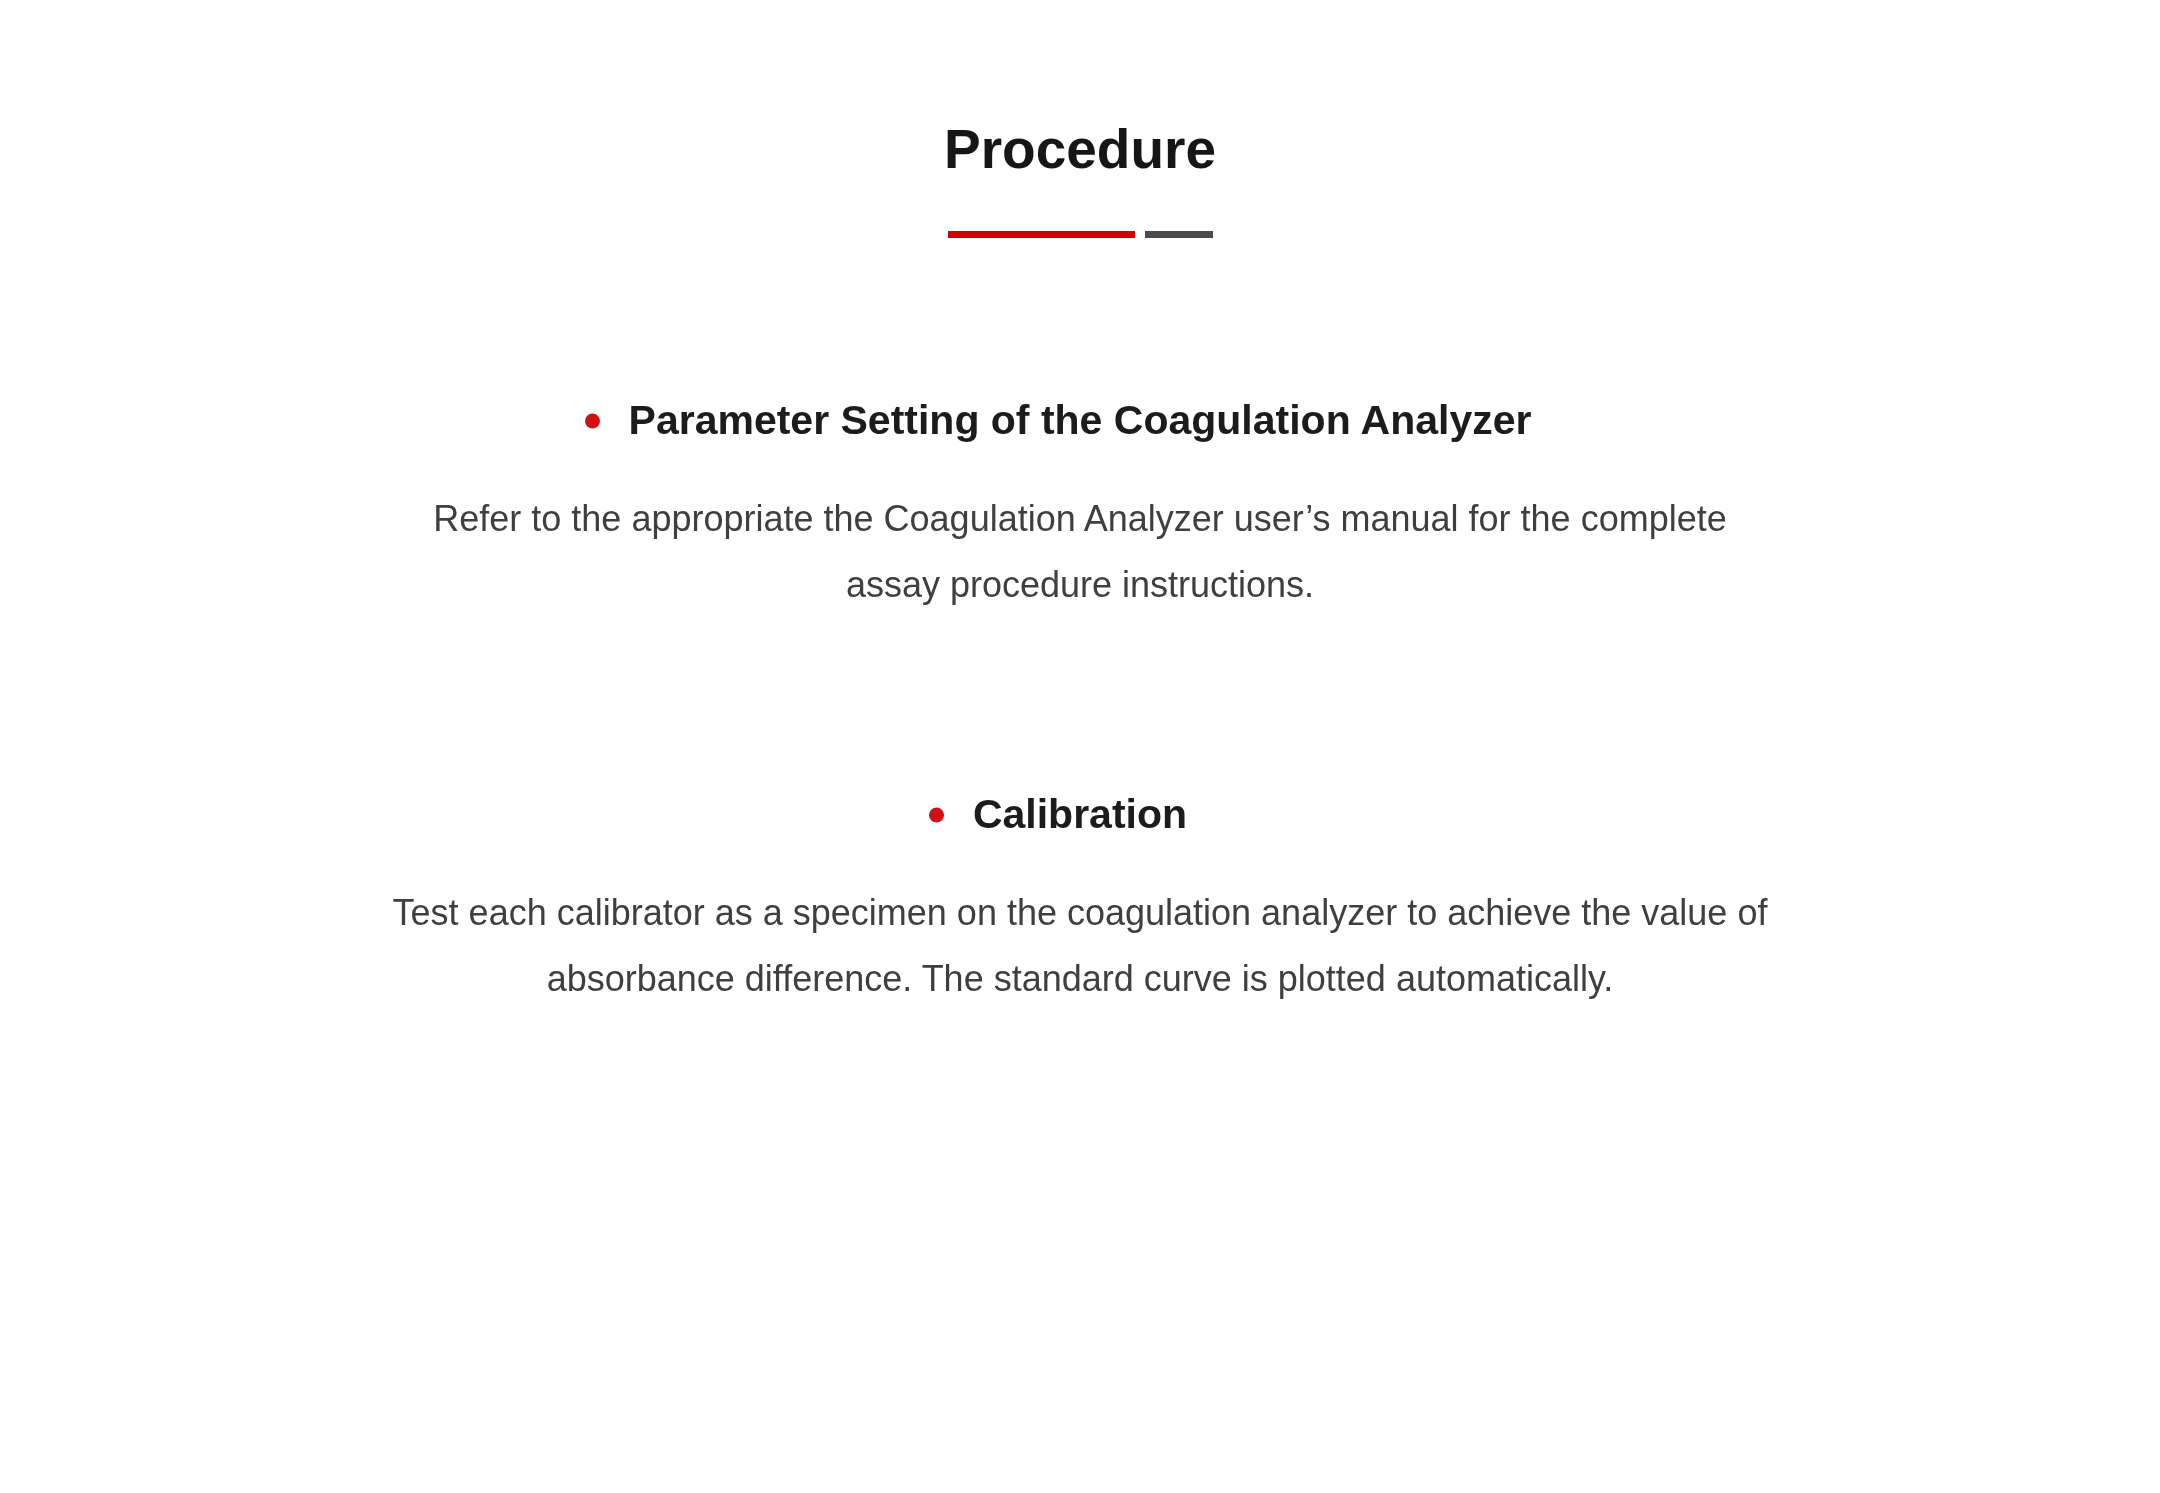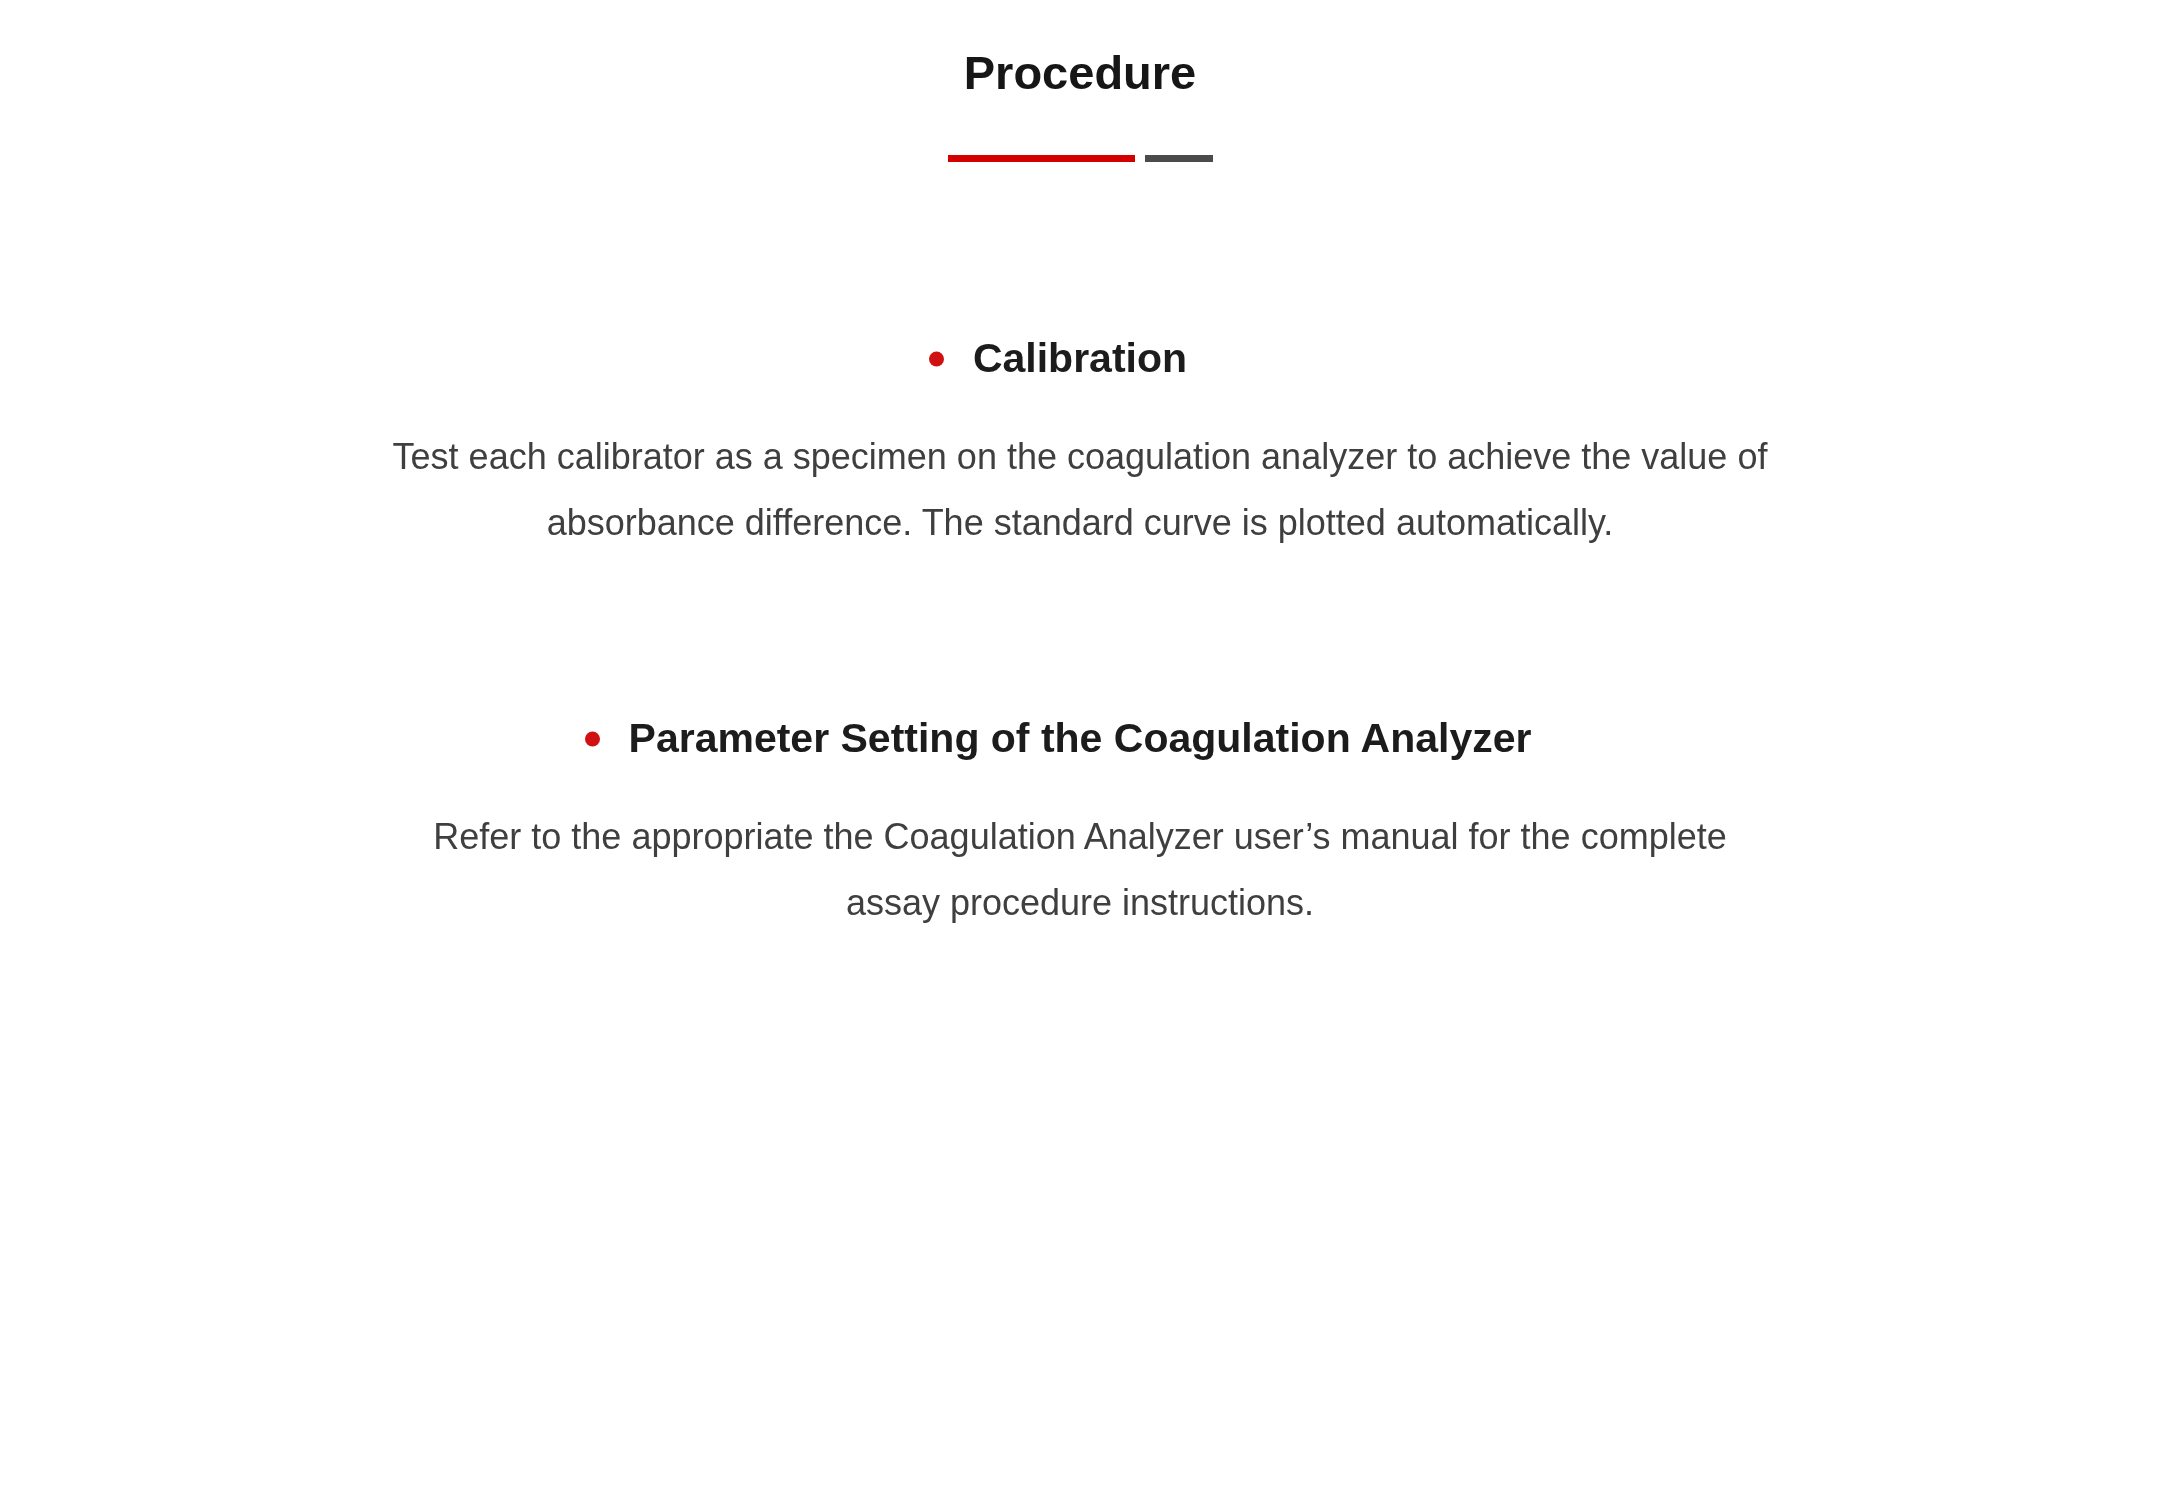--- a/index.html
+++ b/index.html
@@ -11,23 +11,23 @@
     height: 1493px;
     background: #ffffff;
     font-family: "Liberation Sans", sans-serif;
     overflow: hidden;
   }
   .page {
     width: 100%;
     height: 100%;
   }
   .page-title {
-    margin: 38px 0 0 0;
+    margin: 114px 0 0 0;
     text-align: center;
-    font-size: 47px;
+    font-size: 55px;
     line-height: 70px;
     font-weight: 700;
     color: #161616;
   }
   .divider {
     margin-top: 47px;
     height: 7px;
     display: flex;
     justify-content: center;
     align-items: center;
@@ -85,38 +85,38 @@
 
 <main class="page">
 
   <h1 class="page-title">Procedure</h1>
 
   <div class="divider">
     <span class="bar bar-red"></span>
     <span class="bar bar-gray"></span>
   </div>
 
-  <section class="section">
-    <h2 class="section-heading">
-      <span class="heading-inner">
-        <span class="bullet-dot"></span>
-        <span>Calibration</span>
-      </span>
-    </h2>
-    <p class="section-body">Test each calibrator as a specimen on the coagulation analyzer to achieve the value of
-absorbance difference. The standard curve is plotted automatically.</p>
-  </section>
-
   <section class="section section-first">
     <h2 class="section-heading">
       <span class="heading-inner">
         <span class="bullet-dot"></span>
         <span>Parameter Setting of the Coagulation Analyzer</span>
       </span>
     </h2>
     <p class="section-body">Refer to the appropriate the Coagulation Analyzer user’s manual for the complete
 assay procedure instructions.</p>
   </section>
 
   <section class="section">
+    <h2 class="section-heading">
+      <span class="heading-inner">
+        <span class="bullet-dot"></span>
+        <span>Calibration</span>
+      </span>
+    </h2>
+    <p class="section-body">Test each calibrator as a specimen on the coagulation analyzer to achieve the value of
+absorbance difference. The standard curve is plotted automatically.</p>
+  </section>
+
+  <section class="section">
   </section>
 
 </main>
 
 </body></html>

